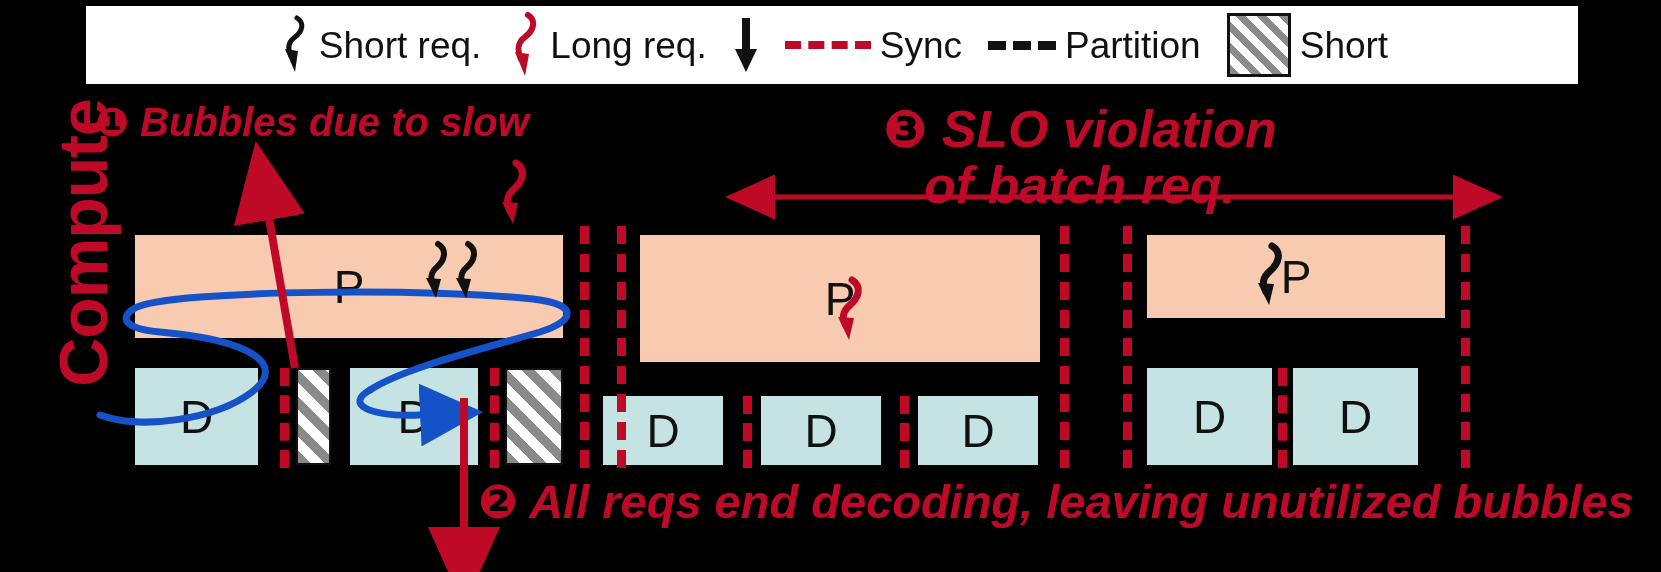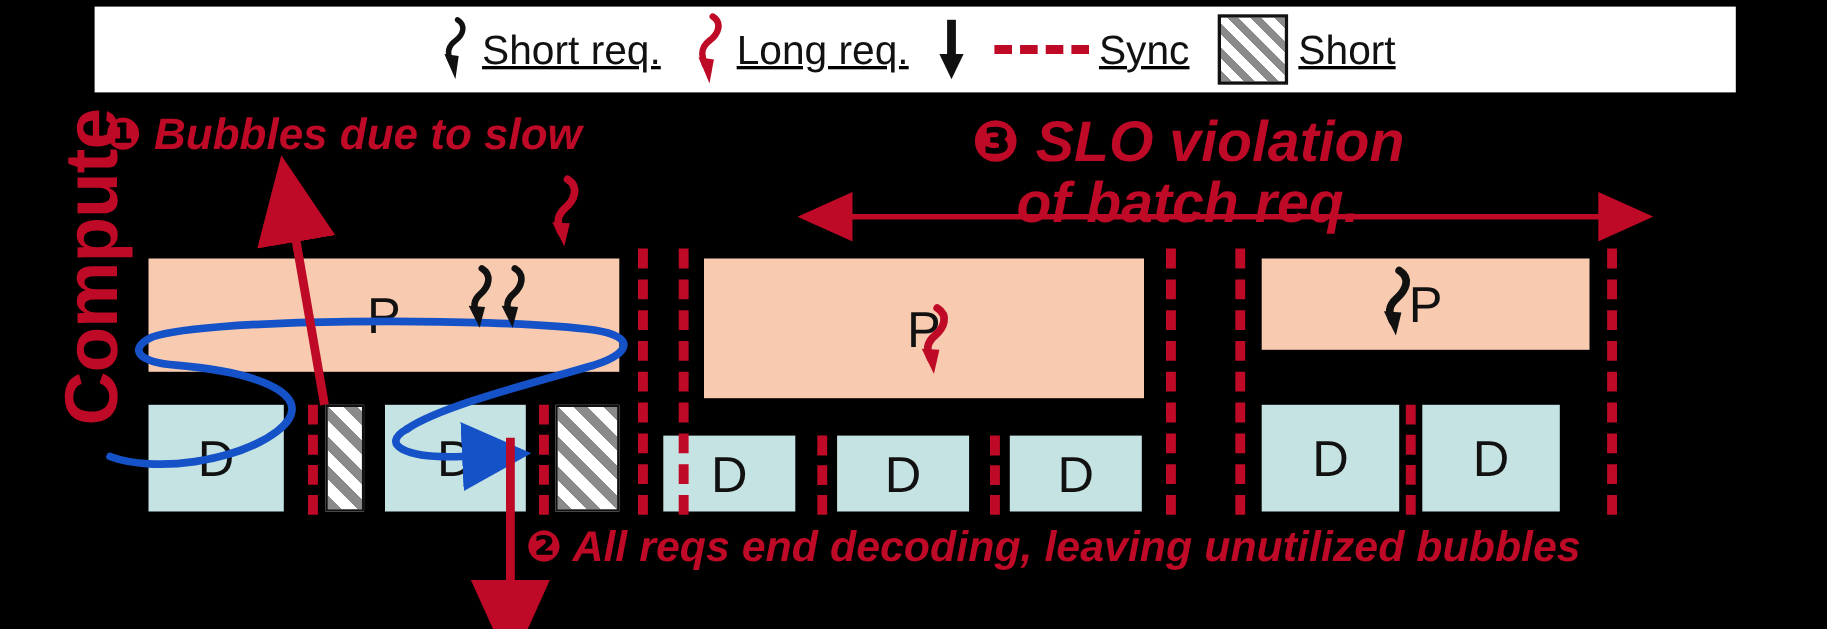--- a/index.html
+++ b/index.html
@@ -4,42 +4,42 @@
 <style>
   html,body{margin:0;padding:0;background:#000;}
   body{width:1661px;height:572px;overflow:hidden;
        font-family:"Liberation Sans","DejaVu Sans",sans-serif;}
   #root{position:relative;width:1661px;height:572px;background:#000;}
 
   
   #legend{position:absolute;left:86px;top:6px;width:1492px;height:78px;
           background:#fff;display:flex;align-items:center;
           justify-content:center;gap:0px;}
-  .lg-item{display:flex;align-items:center;gap:9px;margin:0 13px;text-decoration:underline;}
+  .lg-item{display:flex;align-items:center;gap:9px;margin:0 13px;}
   .lg-text{font-size:37px;color:#111;line-height:1;white-space:nowrap;}
   .lg-swatch{display:flex;align-items:center;justify-content:center;}
 
   
   .sync-swatch{width:86px;height:0;border-top:8px dashed #BE0A26;}
   .part-swatch{width:68px;height:0;border-top:9px dashed #111;}
   .bubble-swatch{width:58px;height:58px;border:3px solid #111;background:#fff;
      background-image:repeating-linear-gradient(45deg,#8a8a8a 0 7px,#fff 7px 15px);}
 
   
   #compute-label{position:absolute;left:-62px;top:200px;width:290px;height:86px;
      transform:rotate(-90deg);transform-origin:center center;
      color:#BE0A26;font-weight:bold;font-size:68px;letter-spacing:-1px;
      display:flex;align-items:center;justify-content:center;}
 
   
   .anno{position:absolute;color:#BE0A26;font-style:italic;font-weight:bold;
         line-height:1.08;white-space:nowrap;}
   #anno1{left:95px;top:101px;font-size:40px;text-align:right;width:420px;}
   #anno3{left:880px;top:101px;font-size:52px;text-align:center;width:400px;}
-  #anno2{left:478px;top:477px;font-size:39px;}
+  #anno2{left:478px;top:477px;font-size:47px;}
   .circ-num{font-style:normal;}
 
   
   .blk{position:absolute;display:flex;align-items:center;justify-content:center;
        box-sizing:border-box;}
   .p-blk{background:#F8CBB0;color:#111;}
   .d-blk{background:#C6E3E3;color:#111;}
   .blk-lbl{font-size:46px;color:#111;line-height:1;}
   .bubble{position:absolute;background:#fff;border:2px solid #111;
      box-sizing:border-box;
@@ -85,20 +85,24 @@
           <path d="M2 33 L13 56 L24 33 Z" fill="#111"></path>
         </svg>
       </span>
     </div>
 
     <div class="lg-item">
       <span class="lg-swatch sync-swatch"></span>
       <span class="lg-text">Sync</span>
     </div>
 
+    <div class="lg-item">
+      <span class="lg-swatch part-swatch"></span>
+      <span class="lg-text">Partition</span>
+    </div>
 
     <div class="lg-item">
       <span class="lg-swatch bubble-swatch"></span>
       <span class="lg-text">Short</span>
     </div>
   </div>
 
   <div id="compute-label">Compute</div>
 
   <div class="blk p-blk" style="left:135px;top:235px;width:428px;height:103px;">

